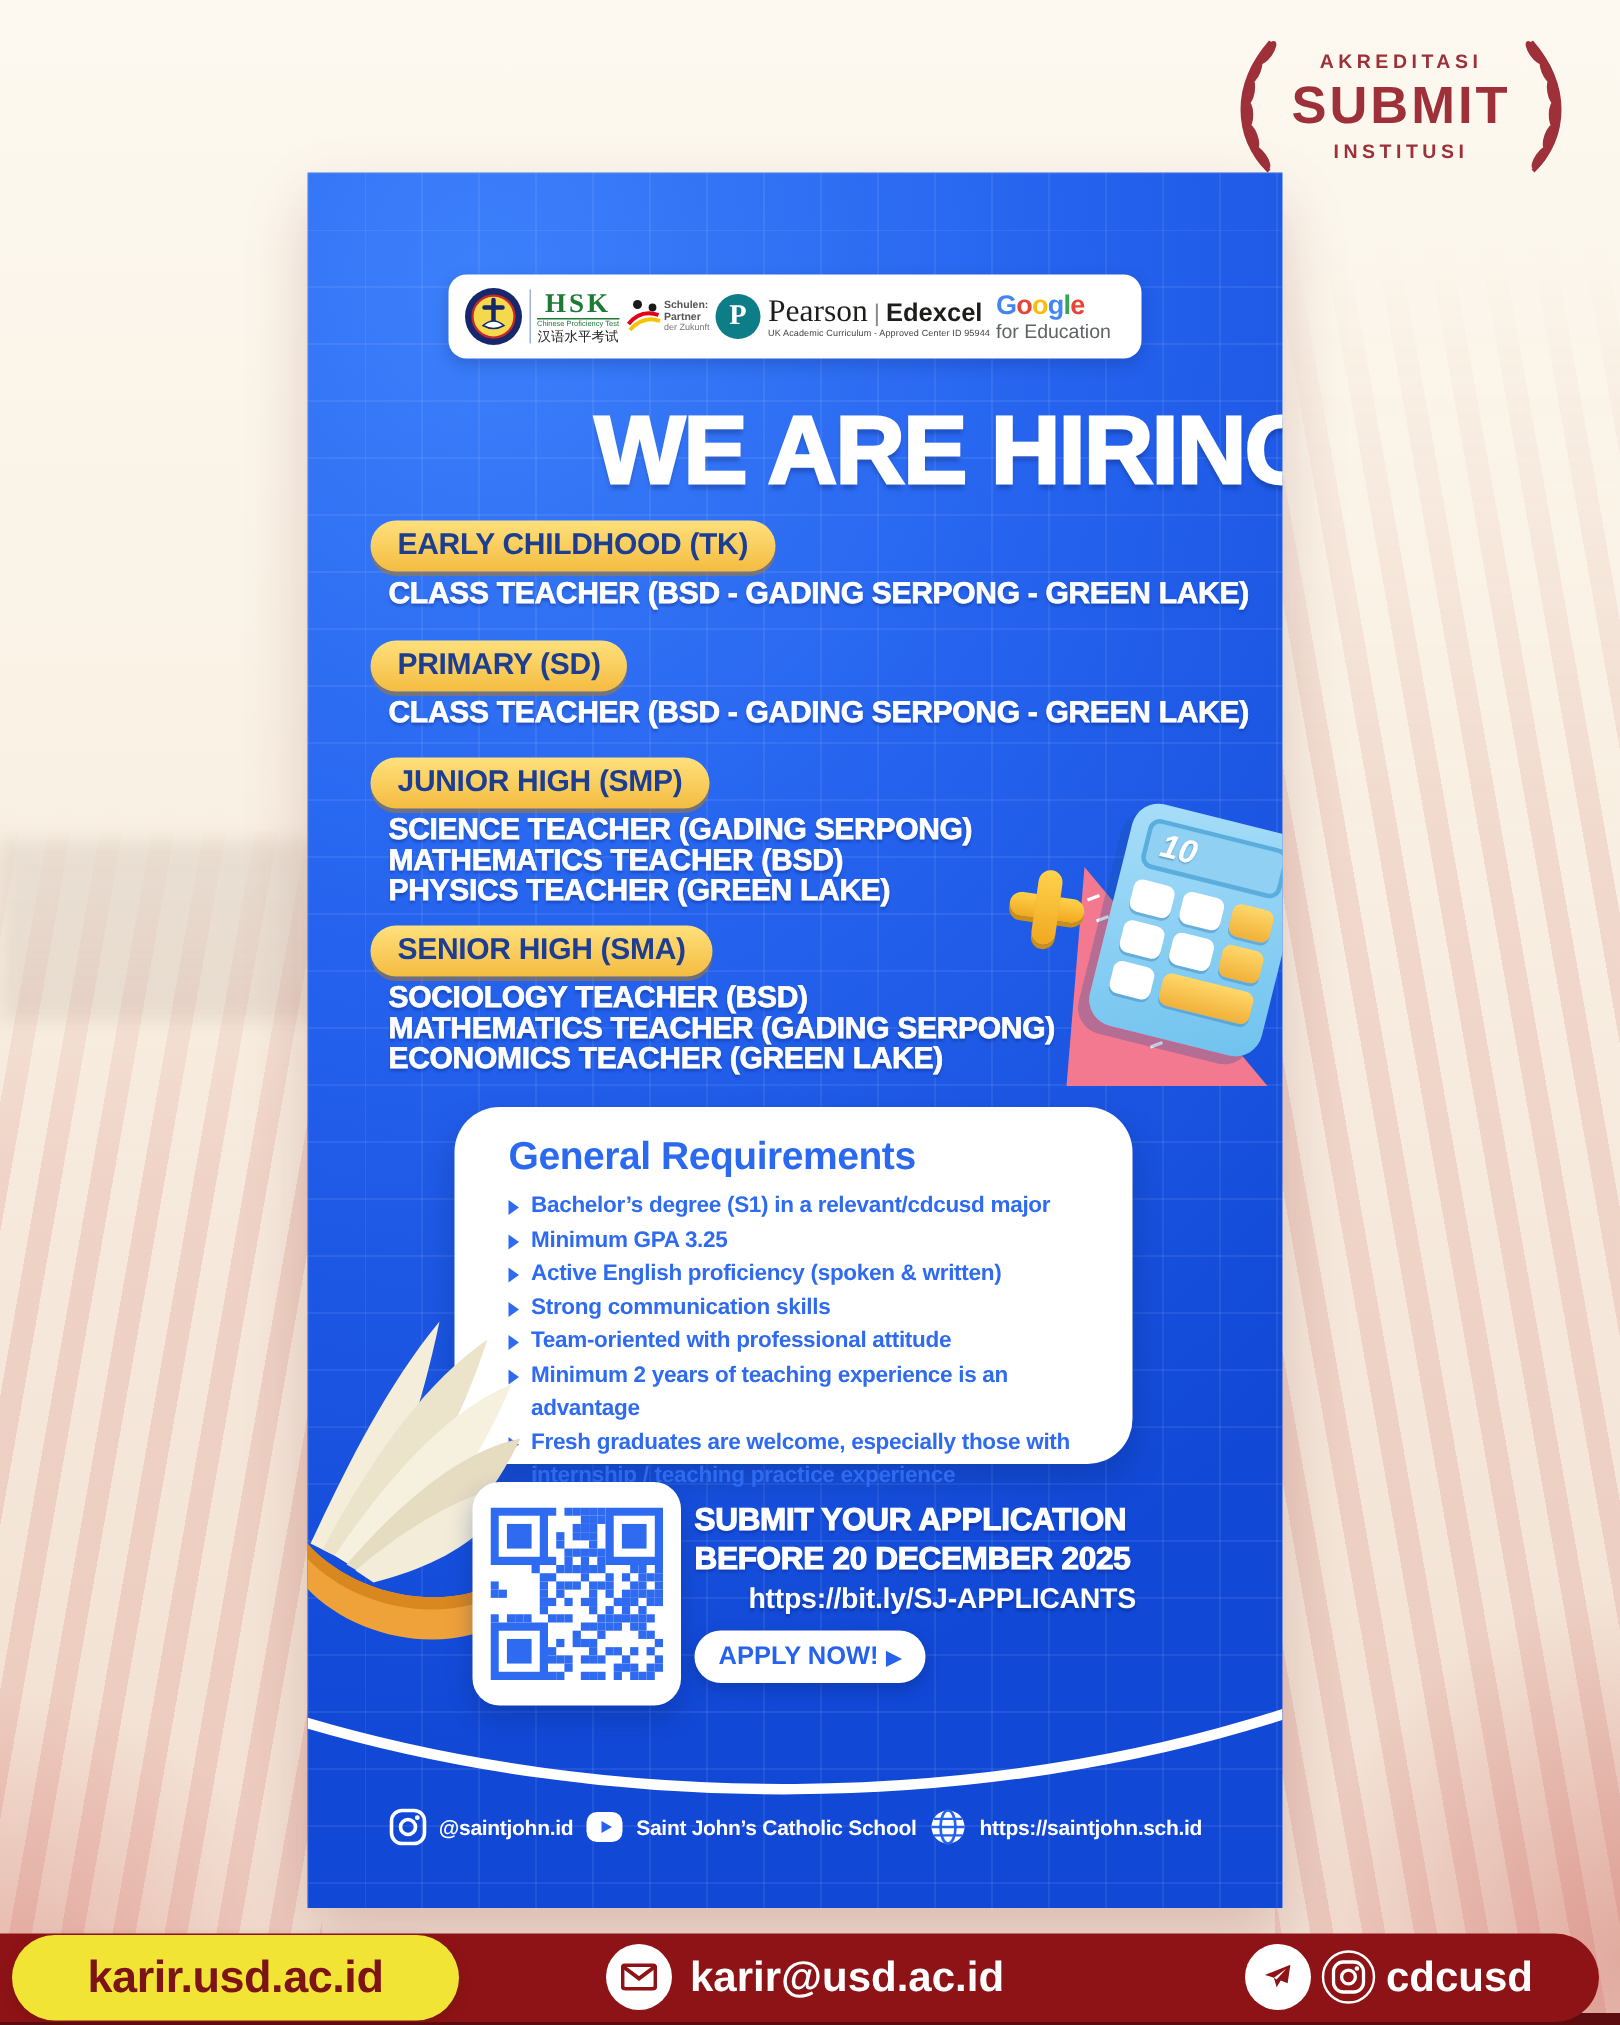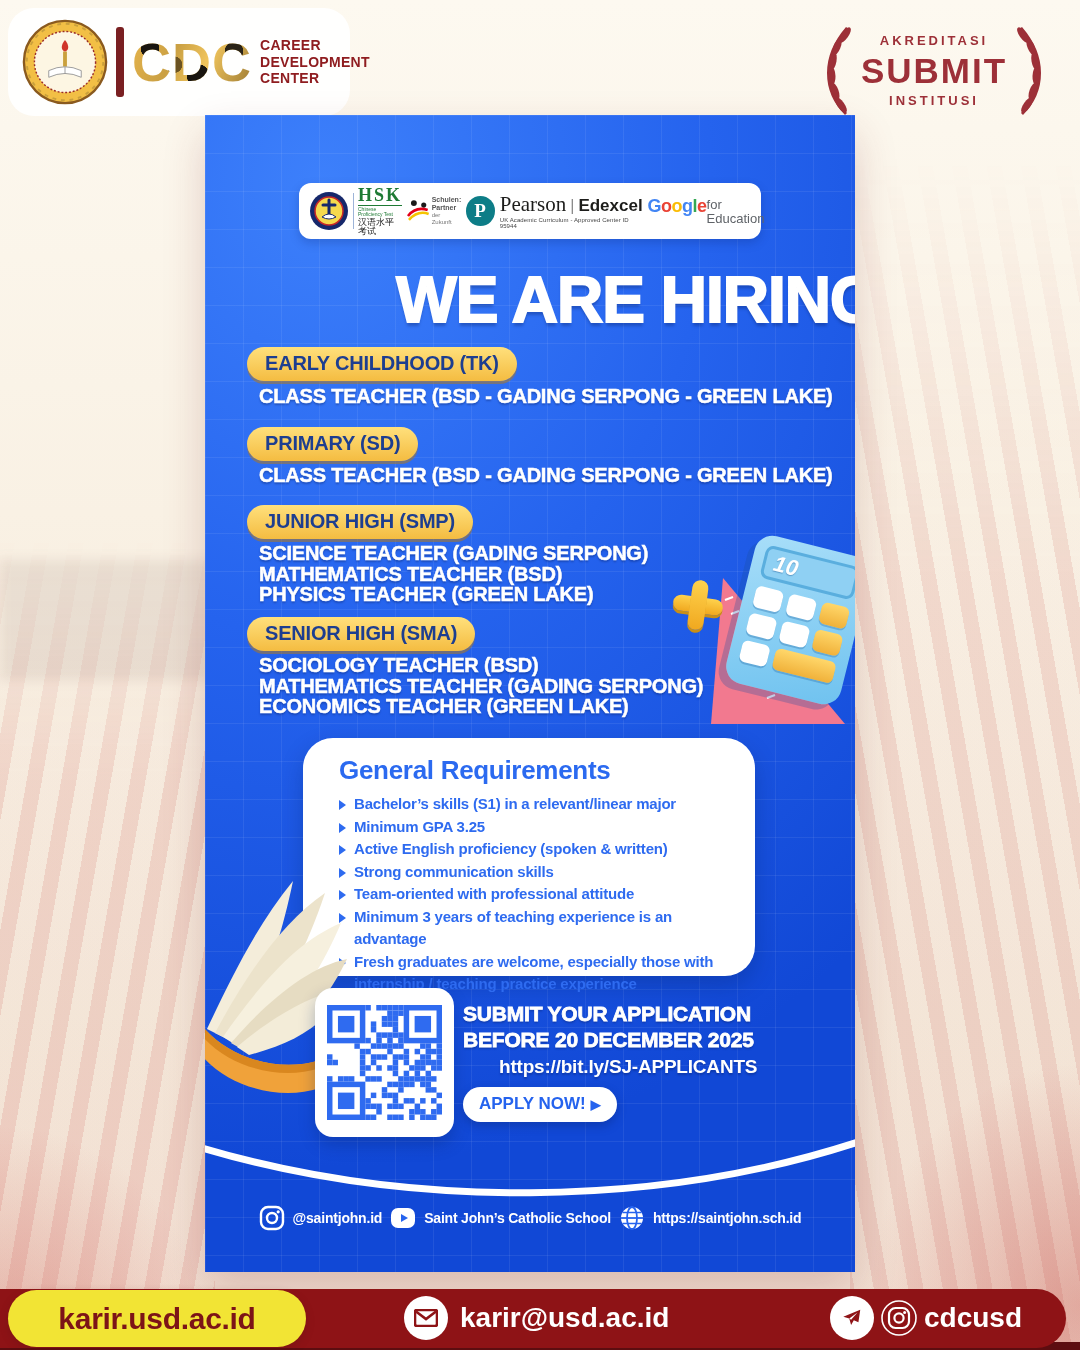--- a/index.html
+++ b/index.html
@@ -63,21 +63,21 @@
   .spz-text b{color:#555;font-size:7px;}
   .pearson{display:flex;align-items:center;gap:5px;}
   .pearson-p{width:30px;height:30px;border-radius:50%;background:#0d7d87;color:#fff;display:flex;align-items:center;justify-content:center;
     font-family:"Liberation Serif",serif;font-weight:bold;font-size:19px;}
   .pearson-col{display:flex;flex-direction:column;line-height:1;}
   .pearson-row{display:flex;align-items:baseline;gap:4px;color:#1d1d1b;}
   .pearson-name{font-family:"Liberation Serif",serif;font-size:21px;}
   .pearson-sep{color:#8a8a8a;font-size:16px;}
   .pearson-brand{font-weight:bold;font-size:17px;}
   .pearson-sub{font-size:6px;color:#444;margin-top:2px;letter-spacing:.1px;}
-  .google{display:flex;line-height:1.05;}
+  .google{display:flex;flex-direction:column;line-height:1.05;}
   .google-word{font-size:18px;font-weight:bold;letter-spacing:-.5px;}
   .google-sub{font-size:13px;color:#5f6368;margin-top:1px;}
   .school-logo{width:40px;height:40px;flex:0 0 auto;}
 
   .headline{position:absolute;left:0;top:148px;width:100%;text-align:right;color:#fff;font-size:64px;font-weight:bold;
     letter-spacing:-1px;-webkit-text-stroke:2px #fff;text-shadow:0 4px 3px rgba(5,25,90,.30);margin-left:44px;}
 
   .badge{position:absolute;left:42px;display:inline-block;padding:5px 18px 6px;border-radius:999px;
     background:linear-gradient(180deg,#ffe07c 0%,#f4bc41 100%);box-shadow:0 3px 0 rgba(176,120,28,.55);
     color:#1d3e90;font-size:20px;font-weight:bold;letter-spacing:-.2px;}
@@ -144,38 +144,20 @@
 <div class="canvas">
 
   <div class="bg-layer">
     <div class="bg-stage"></div>
     <div class="bg-seats-left"></div>
     <div class="bg-seats-right"></div>
     <div class="bg-glow-bl"></div>
     <div class="bg-glow-br"></div>
   </div>
 
-  <div class="logo-card">
-    <svg class="seal" viewBox="0 0 90 90">
-      <circle cx="45" cy="45" r="43" fill="#f2bf45" stroke="#8a5a1f" stroke-width="2.5"></circle>
-      <circle cx="45" cy="45" r="40" fill="none" stroke="#caa03c" stroke-width="2" stroke-dasharray="4 5"></circle>
-      <circle cx="45" cy="45" r="32" fill="#fdf6e3" stroke="#9a2b2b" stroke-width="1.5" stroke-dasharray="2 2"></circle>
-      <rect x="43" y="34" width="4" height="16" fill="#caa03c"></rect>
-      <path d="M45 22 C40 28 41 33 45 34 C49 33 50 28 45 22 Z" fill="#d0352b"></path>
-      <path d="M28 54 Q45 46 62 54 L62 61 Q45 53 28 61 Z" fill="#fff" stroke="#999" stroke-width="1"></path>
-      <line x1="45" y1="50" x2="45" y2="57" stroke="#999" stroke-width="1"></line>
-    </svg>
-    <div class="cdc-bar"></div>
-    <div class="cdc-word">CDC</div>
-    <div class="cdc-lines">
-      <div>CAREER</div>
-      <div>DEVELOPMENT</div>
-      <div>CENTER</div>
-    </div>
-  </div>
 
   <div class="accred">
     <svg class="laurel" viewBox="0 0 42 100">
       <g fill="#9d3038">
         <path d="M30 8 Q12 30 12 52 Q12 76 28 92 L26 94 Q8 76 8 52 Q8 28 27 6 Z"></path>
         <ellipse cx="26" cy="14" rx="9" ry="3.5" transform="rotate(-55 26 14)"></ellipse>
         <ellipse cx="18" cy="26" rx="9" ry="3.5" transform="rotate(-68 18 26)"></ellipse>
         <ellipse cx="14" cy="40" rx="9" ry="3.5" transform="rotate(-80 14 40)"></ellipse>
         <ellipse cx="13" cy="55" rx="9" ry="3.5" transform="rotate(-92 13 55)"></ellipse>
         <ellipse cx="16" cy="70" rx="9" ry="3.5" transform="rotate(-110 16 70)"></ellipse>
@@ -298,41 +280,41 @@
           <div class="key"></div>
             <div class="key gold wide"></div>
         </div>
       </div>
     </div>
 
     <div class="req-card">
       <div class="req-title">General Requirements</div>
       <div class="req-item">
           <span class="req-tri"></span>
-          <span>Bachelor’s skills (S1) in a relevant/linear major</span>
+          <span>Bachelor’s degree (S1) in a relevant/cdcusd major</span>
         </div>
       <div class="req-item">
           <span class="req-tri"></span>
           <span>Minimum GPA 3.25</span>
         </div>
       <div class="req-item">
           <span class="req-tri"></span>
           <span>Active English proficiency (spoken &amp; written)</span>
         </div>
       <div class="req-item">
           <span class="req-tri"></span>
           <span>Strong communication skills</span>
         </div>
       <div class="req-item">
           <span class="req-tri"></span>
           <span>Team-oriented with professional attitude</span>
         </div>
       <div class="req-item">
           <span class="req-tri"></span>
-          <span>Minimum 3 years of teaching experience is an advantage</span>
+          <span>Minimum 2 years of teaching experience is an advantage</span>
         </div>
       <div class="req-item">
           <span class="req-tri"></span>
           <span>Fresh graduates are welcome, especially those with internship / teaching practice experience</span>
         </div>
     </div>
 
     <svg class="book" viewBox="0 0 156 244">
       <path d="M6 160 C40 200 110 212 150 178 L150 206 C110 240 40 228 6 190 Z" fill="#f0a23a"></path>
       <path d="M6 160 C40 200 110 212 150 178 L150 186 C110 220 40 208 6 170 Z" fill="#d9871f"></path>

